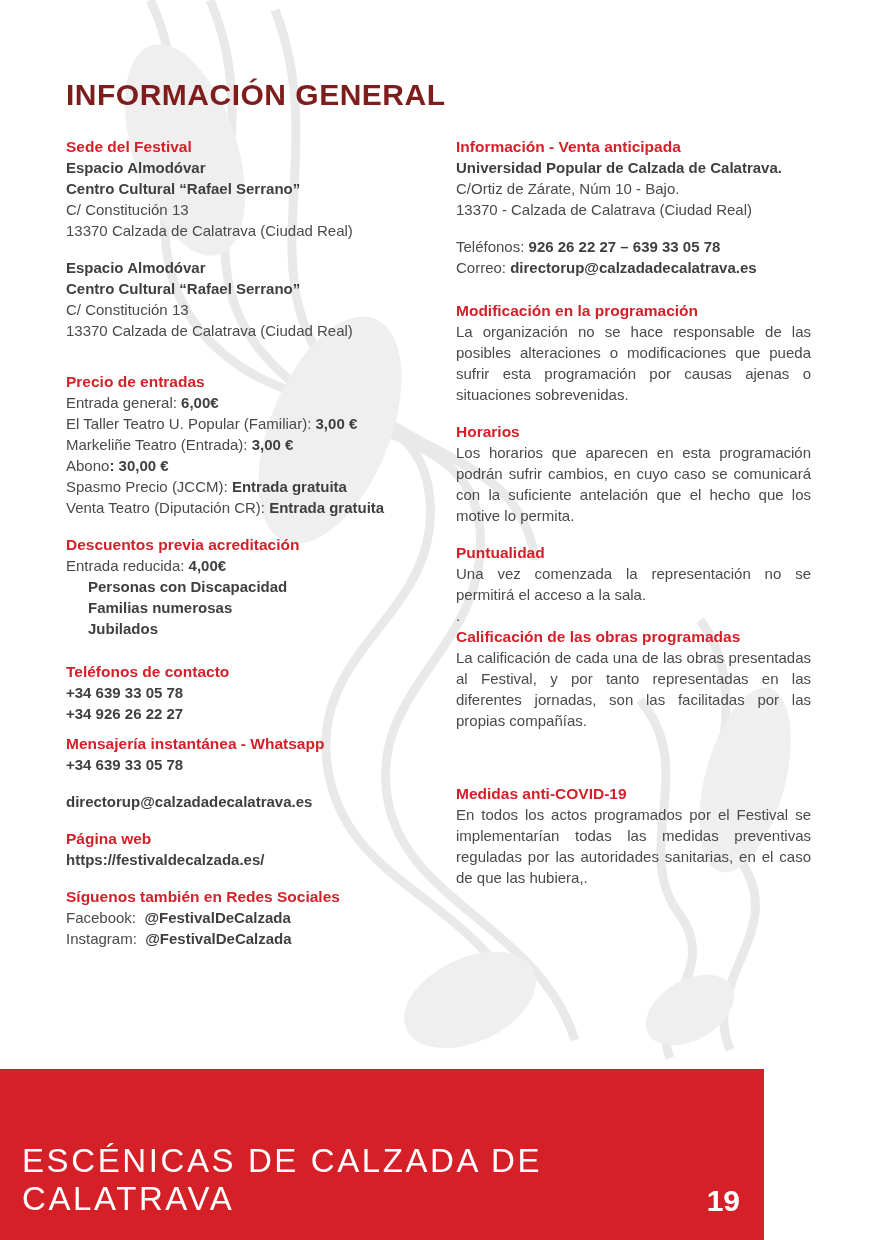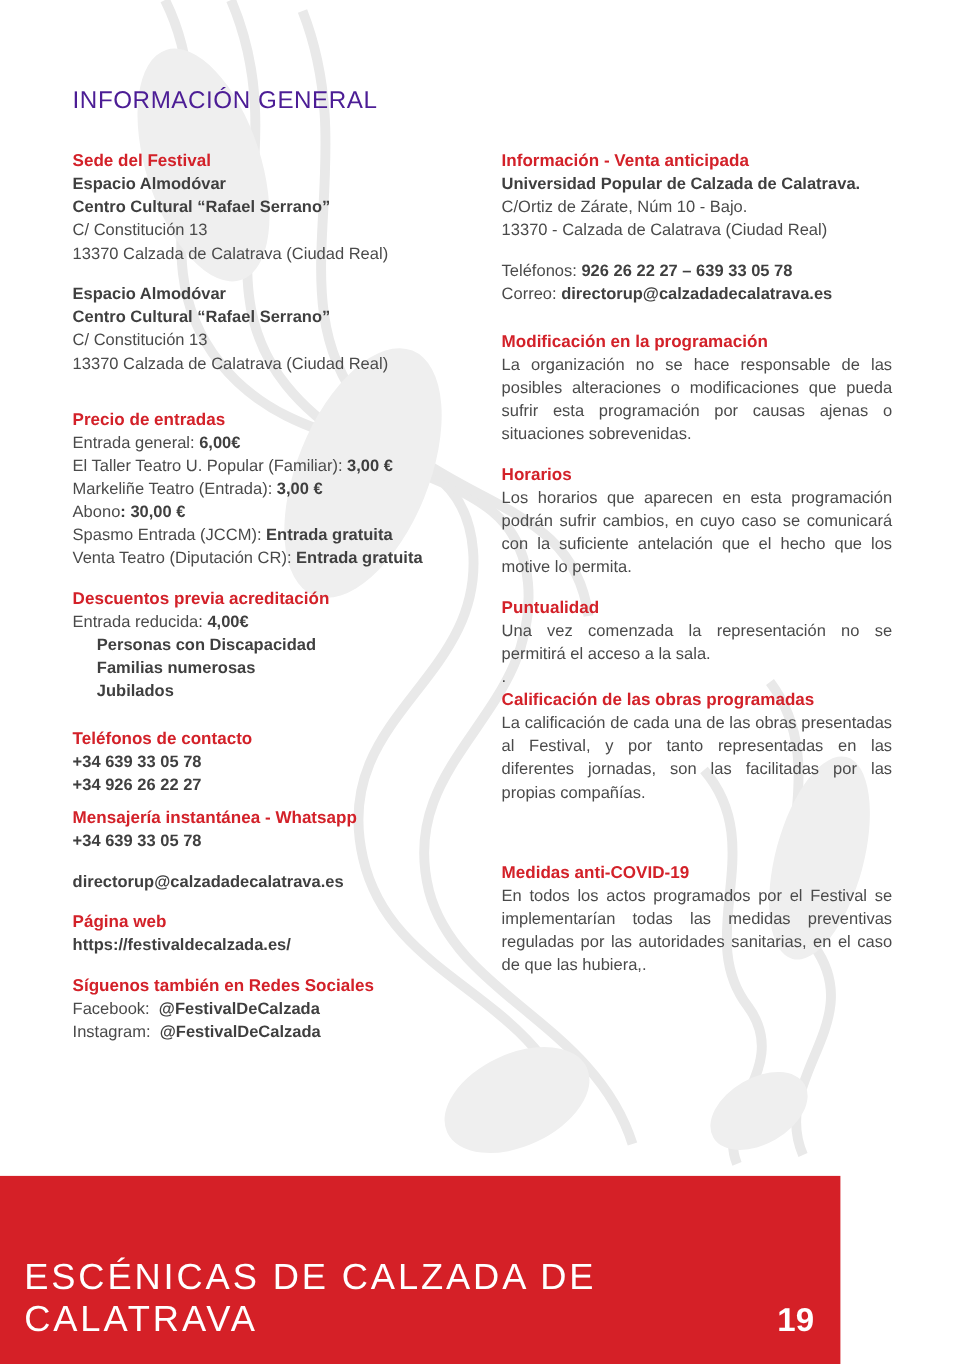--- a/index.html
+++ b/index.html
@@ -26,24 +26,24 @@
     position: relative;
     z-index: 2;
     width: 874px;
     height: 1240px;
   }
 
   .page-title {
     position: absolute;
     left: 66px;
     top: 78px;
-    font-size: 22px;
-    font-weight: normal;
+    font-size: 30px;
+    font-weight: bold;
     letter-spacing: 0.5px;
-    color: #4c1d95;
+    color: #7f1d1d;
   }
 
   .col {
     position: absolute;
     top: 136px;
   }
   .col-left { left: 66px; width: 370px; }
   .col-right { left: 456px; width: 355px; }
 
   .blk { margin-bottom: 0; }
@@ -134,21 +134,21 @@
     </div>
 
     <div class="sp-xl"></div>
 
     <div class="blk">
       <div class="h">Precio de entradas</div>
       <div class="n line"><span>Entrada general: </span><strong class="bold">6,00€</strong></div>
       <div class="n line"><span>El Taller Teatro U. Popular (Familiar): </span><strong class="bold">3,00 €</strong></div>
       <div class="n line"><span>Markeliñe Teatro (Entrada): </span><strong class="bold">3,00 €</strong></div>
       <div class="n line"><span>Abono</span><strong class="bold">: 30,00 €</strong></div>
-      <div class="n line"><span>Spasmo Entrada (JCCM): </span><strong class="bold">Entrada gratuita</strong></div>
+      <div class="n line"><span>Spasmo Precio (JCCM): </span><strong class="bold">Entrada gratuita</strong></div>
       <div class="n line"><span>Venta Teatro (Diputación CR): </span><strong class="bold">Entrada gratuita</strong></div>
     </div>
 
     <div class="sp-md"></div>
 
     <div class="blk">
       <div class="h">Descuentos previa acreditación</div>
       <div class="n line"><span>Entrada reducida: </span><strong class="bold">4,00€</strong></div>
       <div class="b line indent">Personas con Discapacidad</div>
       <div class="b line indent">Familias numerosas</div>

